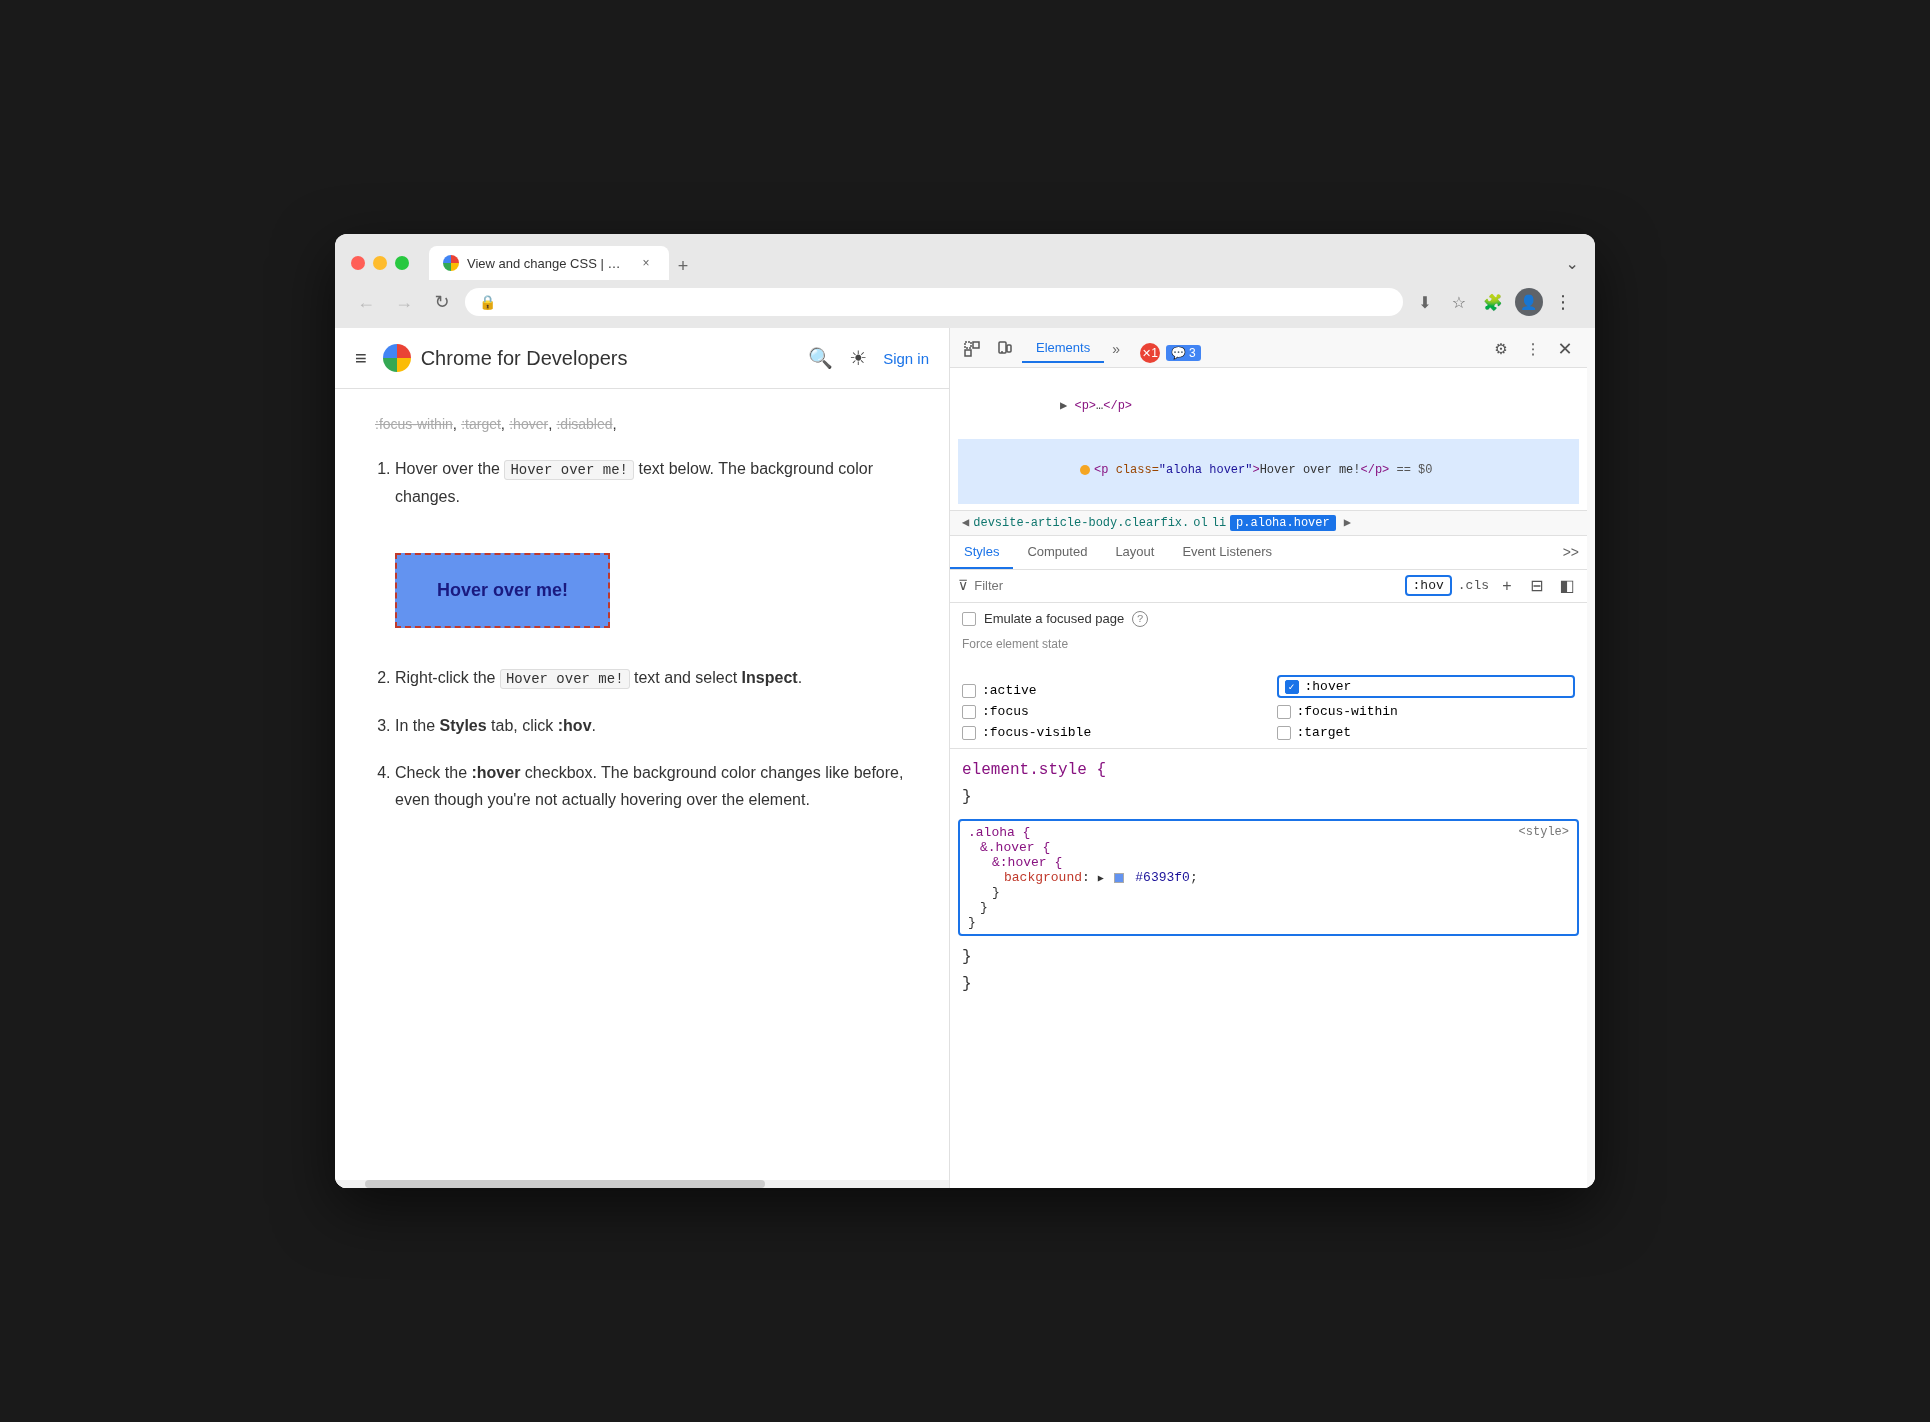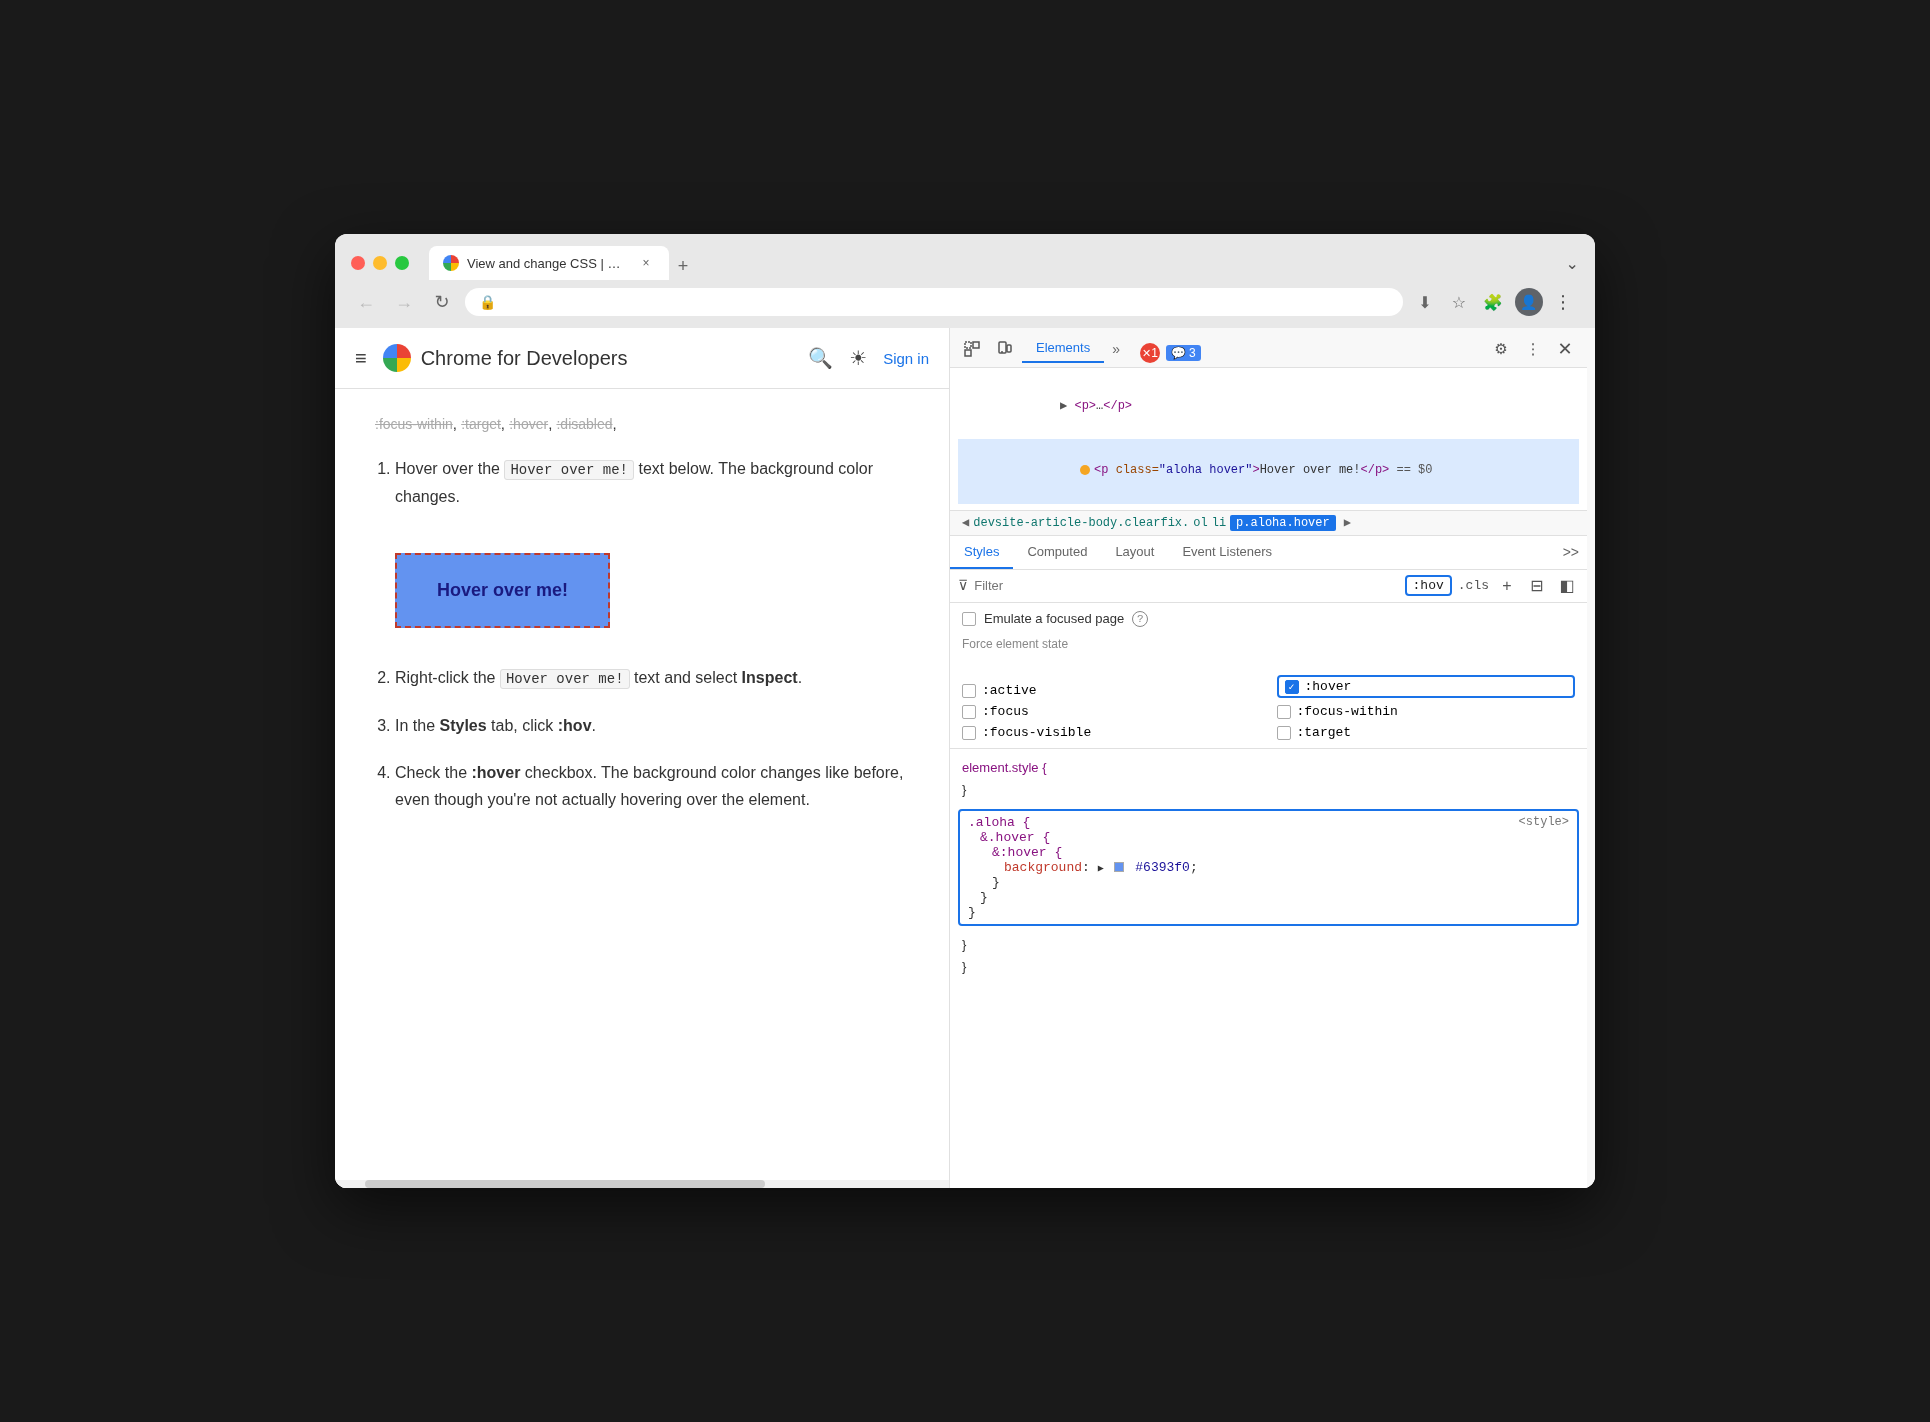--- a/index.html
+++ b/index.html
@@ -521,22 +521,22 @@
     }
     
     .dt-css-area {
       flex: 1;
       overflow-y: auto;
       padding: 4px 0;
       background: #fff;
     }
     .css-rule-block {
       padding: 4px 12px;
-      font-size: 13px;
-      font-family: Liberation Sans, sans-serif;
+      font-size: 16px;
+      font-family: Liberation Mono, monospace;
       line-height: 1.7;
     }
     .css-selector { color: #881280; }
     .css-brace { color: #333; }
     .css-prop { color: #c0392b; }
     .css-colon { color: #333; }
     .css-value { color: #1a1199; }
     .css-source {
       float: right;
       color: #777;

